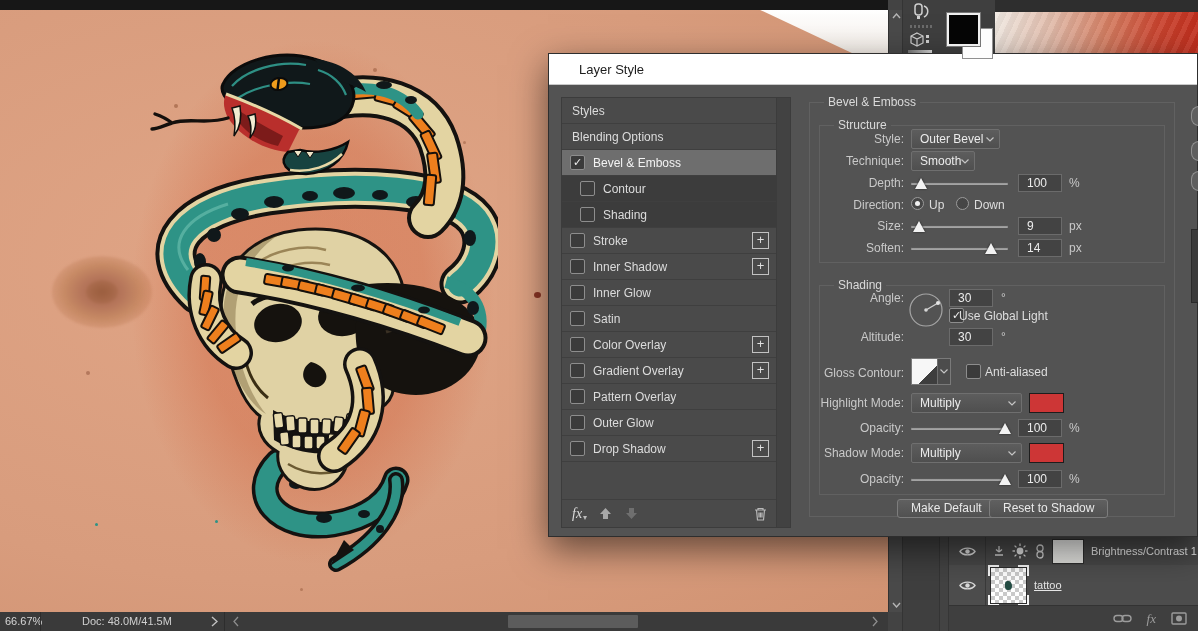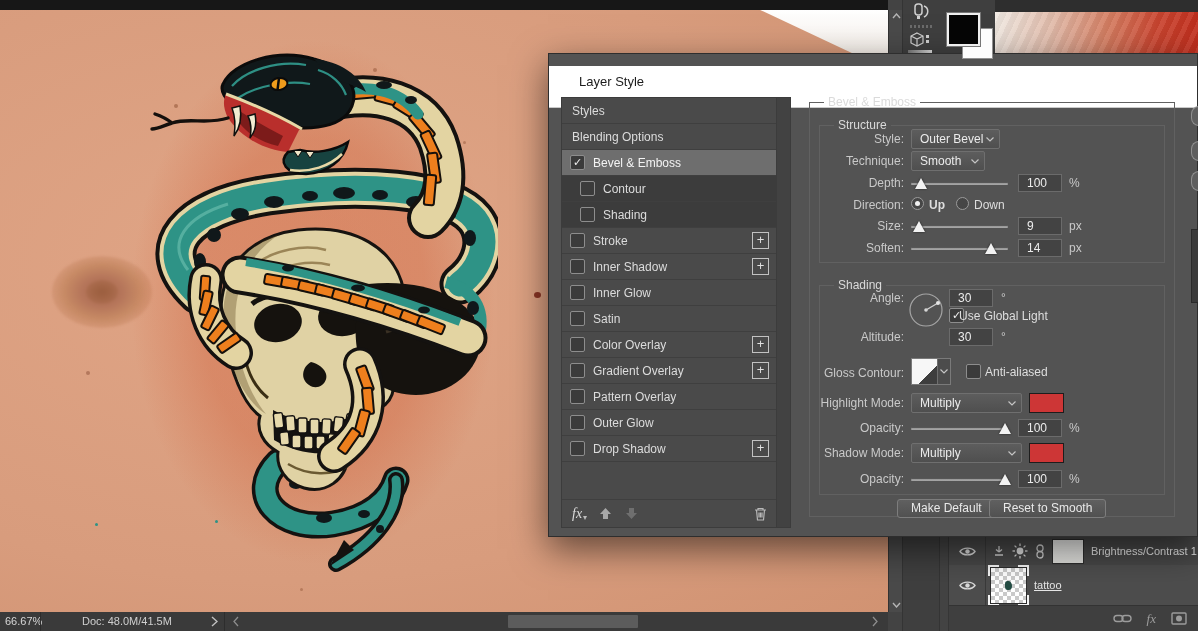--- a/index.html
+++ b/index.html
@@ -62,21 +62,21 @@
   .c-tr{right:-3px;top:-3px;border-right-width:2px;border-top-width:2px;}
   .c-bl{left:-3px;bottom:-3px;border-left-width:2px;border-bottom-width:2px;}
   .c-br{right:-3px;bottom:-3px;border-right-width:2px;border-bottom-width:2px;}
   #layers-footer{position:absolute;left:0;top:68px;width:250px;height:26px;background:#3f3f3f;border-top:1px solid #333;
     display:flex;align-items:center;justify-content:flex-end;gap:15px;padding-right:12px;box-sizing:border-box;color:#9c9c9c;}
   .row-icon{margin-left:7px;flex:none;display:flex;}
 
   
   #dialog{left:548px;top:53px;width:650px;height:484px;background:#535353;
     box-shadow:0 12px 34px rgba(0,0,0,.55);border:1px solid #2e2e2e;box-sizing:border-box;}
-  #dlg-title{position:absolute;left:0;top:12px;width:100%;height:42px;background:#ffffff;border-bottom:1px solid #c9c9c9;box-sizing:border-box;}
+  #dlg-title{position:absolute;left:0;top:0;width:100%;height:31px;background:#ffffff;border-bottom:1px solid #c9c9c9;box-sizing:border-box;}
   #dlg-title span{position:absolute;left:30px;top:8px;font-size:13px;color:#1c1c1c;}
   #dlg-body{position:absolute;left:0;top:31px;width:650px;height:452px;}
 
   
   #styles-list{position:absolute;left:12px;top:12px;width:216px;height:431px;background:#4a4a4a;border:1px solid #3c3c3c;box-sizing:border-box;}
   #list-scroll{position:absolute;left:228px;top:12px;width:14px;height:431px;background:#424242;border:1px solid #3c3c3c;border-left:none;box-sizing:border-box;}
   .ls-row{position:relative;height:26px;display:flex;align-items:center;border-bottom:1px solid #3f3f3f;
     font-size:12px;color:#dcdcdc;box-sizing:border-box;}
   .ls-row.sub{background:#3c3c3c;}
   .ls-row.sel{background:#6e6e6e;color:#f4f4f4;}
@@ -523,39 +523,39 @@
         <span class="lbl">Style:</span>
         <div class="dd" style="width:89px;">
           <span>Outer Bevel</span>
           <svg class="ddchev" width="8" height="5">
               <polyline points="0.5,0.5 4,4 7.5,0.5" fill="none" stroke="#c5c5c5" stroke-width="1.2"></polyline>
             </svg>
         </div>
       </div>
       <div class="crow" style="top:66px;">
         <span class="lbl">Technique:</span>
-        <div class="dd" style="width:74px;">
+        <div class="dd" style="width:64px;">
           <span>Smooth</span>
           <svg class="ddchev" width="8" height="5">
               <polyline points="0.5,0.5 4,4 7.5,0.5" fill="none" stroke="#c5c5c5" stroke-width="1.2"></polyline>
             </svg>
         </div>
       </div>
       <div class="crow" style="top:88px;">
         <span class="lbl">Depth:</span>
         <div class="track">
             <div class="thumb" style="left: 10%;"></div>
           </div>
         <span class="vbox">100</span>
         <span class="unit">%</span>
       </div>
       <div class="crow" style="top:110px;">
         <span class="lbl">Direction:</span>
         <span class="radio on" style="left:92px;"></span>
-        <span class="rlabel" style="left:110px;font-weight:bold;">Up</span>
+        <span class="rlabel" style="left:110px;">Up</span>
         <span class="radio" style="left:137px;"></span>
         <span class="rlabel" style="left:155px;">Down</span>
       </div>
       <div class="crow" style="top:131px;">
         <span class="lbl">Size:</span>
         <div class="track">
             <div class="thumb" style="left: 8%;"></div>
           </div>
         <span class="vbox">9</span>
         <span class="unit">px</span>
@@ -634,21 +634,21 @@
       <div class="crow" style="top:384px;">
         <span class="lbl">Opacity:</span>
         <div class="track">
             <div class="thumb" style="left: 97%;"></div>
           </div>
         <span class="vbox">100</span>
         <span class="unit">%</span>
       </div>
 
       <button class="ps-btn" style="left:348px;top:414px;">Make Default</button>
-      <button class="ps-btn" style="left:440px;top:414px;">Reset to Smooth</button>
+      <button class="ps-btn" style="left:440px;top:414px;">Reset to Shadow</button>
 
       <div class="sliver" style="top:21px;"></div>
       <div class="sliver" style="top:56px;"></div>
       <div class="sliver" style="top:86px;"></div>
       <div id="preview-stub"></div>
     </div>
   </div>
 </div>
 
 </body></html>

